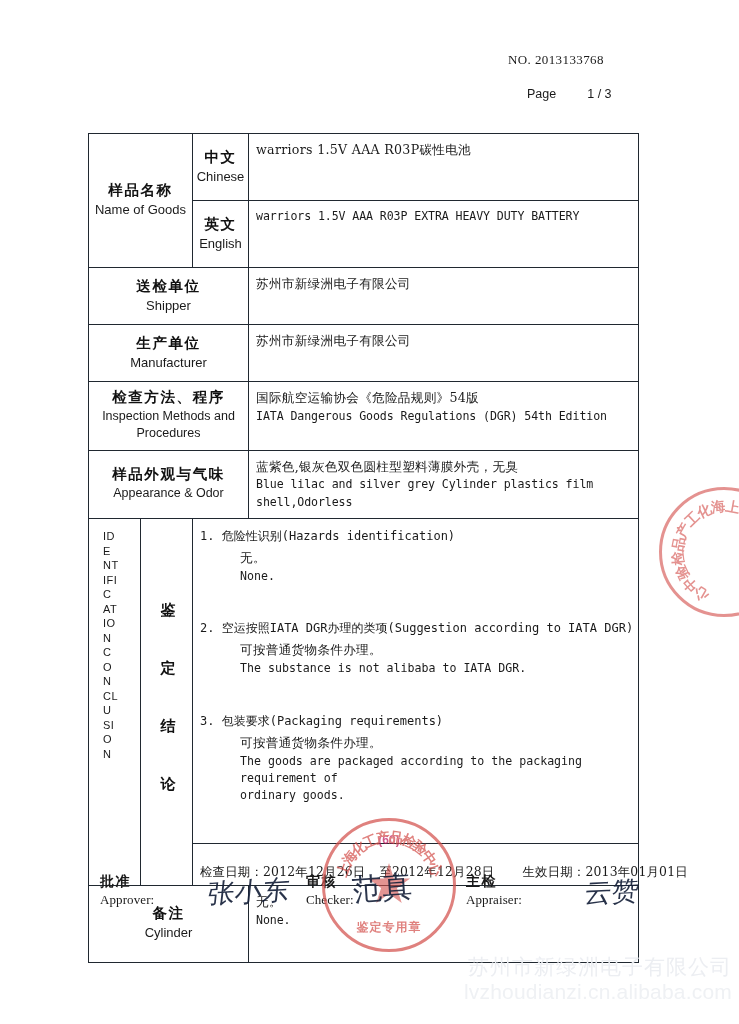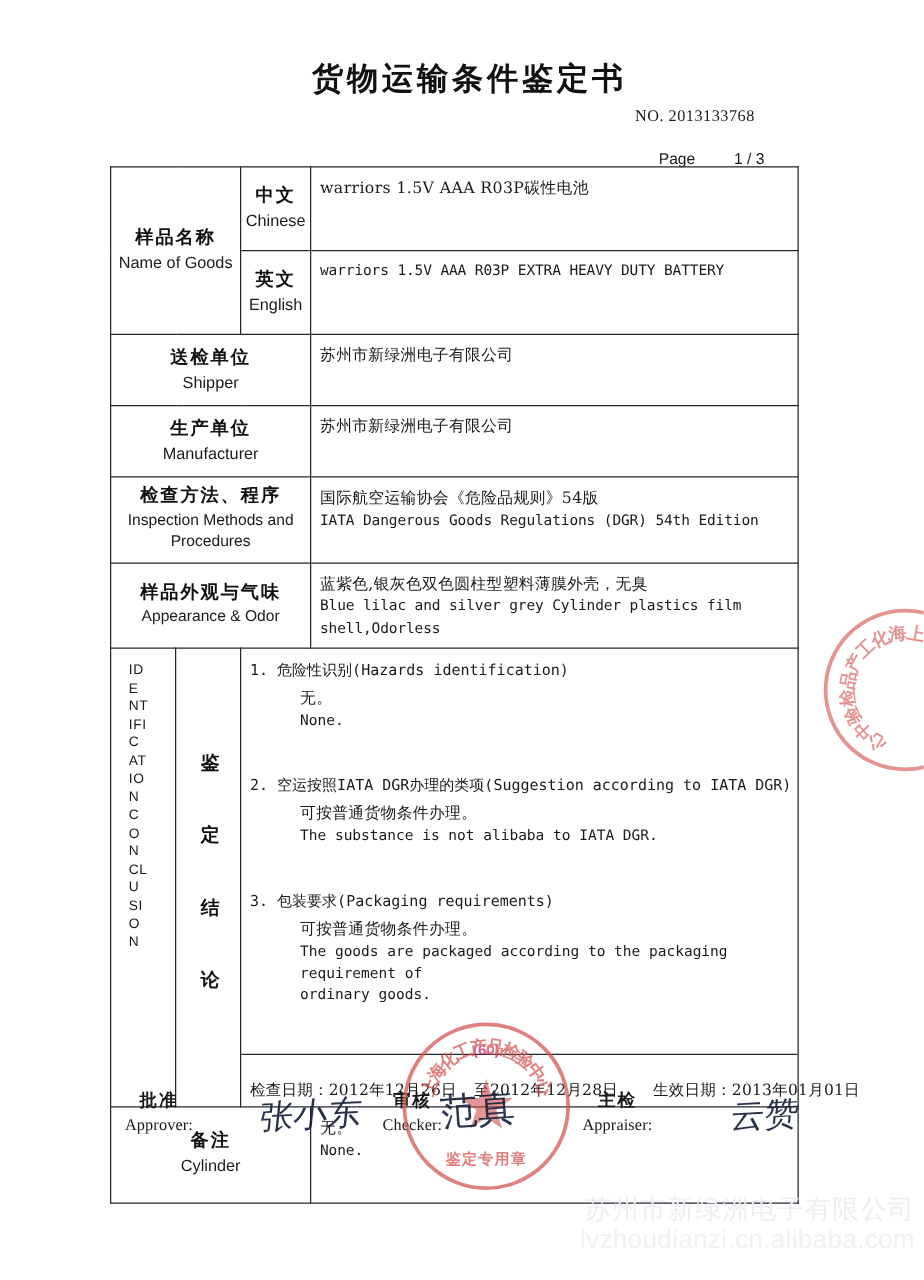--- a/index.html
+++ b/index.html
@@ -200,21 +200,20 @@
   
   .sig-row {
     position: absolute;
     left: 88px; top: 872px;
     width: 552px;
     height: 60px;
   }
   .sig-item {
     position: absolute;
     top: 0;
-    text-align: center;
     line-height: 1.35;
   }
   .sig-item.a { left: 12px; }
   .sig-item.b { left: 218px; }
   .sig-item.c { left: 378px; }
   .sig-cn {
     font-family: "DejaVu Serif", "Liberation Serif", serif;
     font-weight: 700;
     font-size: 14px;
     letter-spacing: 1.5px;
@@ -337,21 +336,20 @@
     color: #eff1f4;
     letter-spacing: 0.2px;
   }
 </style>
 </head>
 <body>
 
 <div class="page">
 
   <div class="doc-header">
-    <div class="title-cn">货物运输条件鉴定书</div>
     <div class="title-row">
       <div class="doc-no">NO. 2013133768</div>
       <div class="page-no">
         <span>Page</span><span class="pg-val">1 / 3</span>
       </div>
     </div>
   </div>
 
   <table class="main-table">
     <colgroup>

